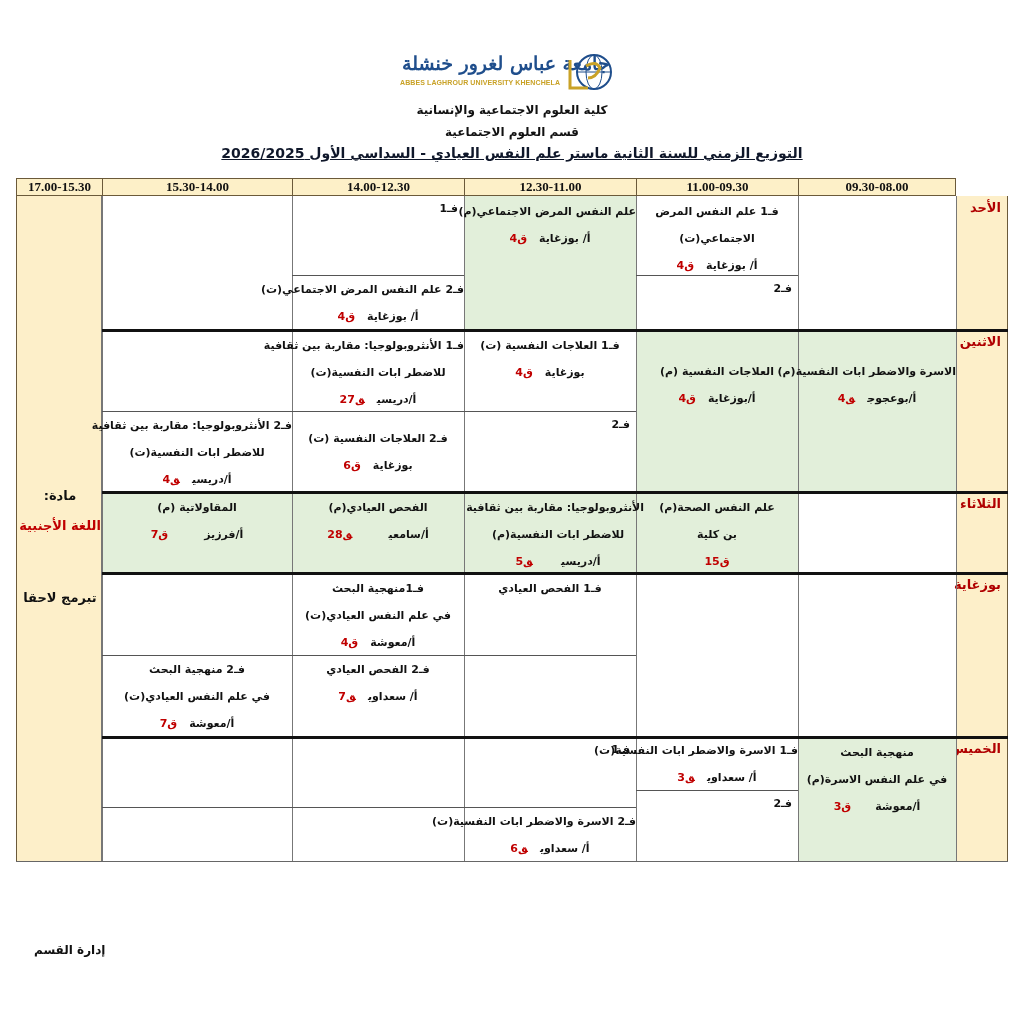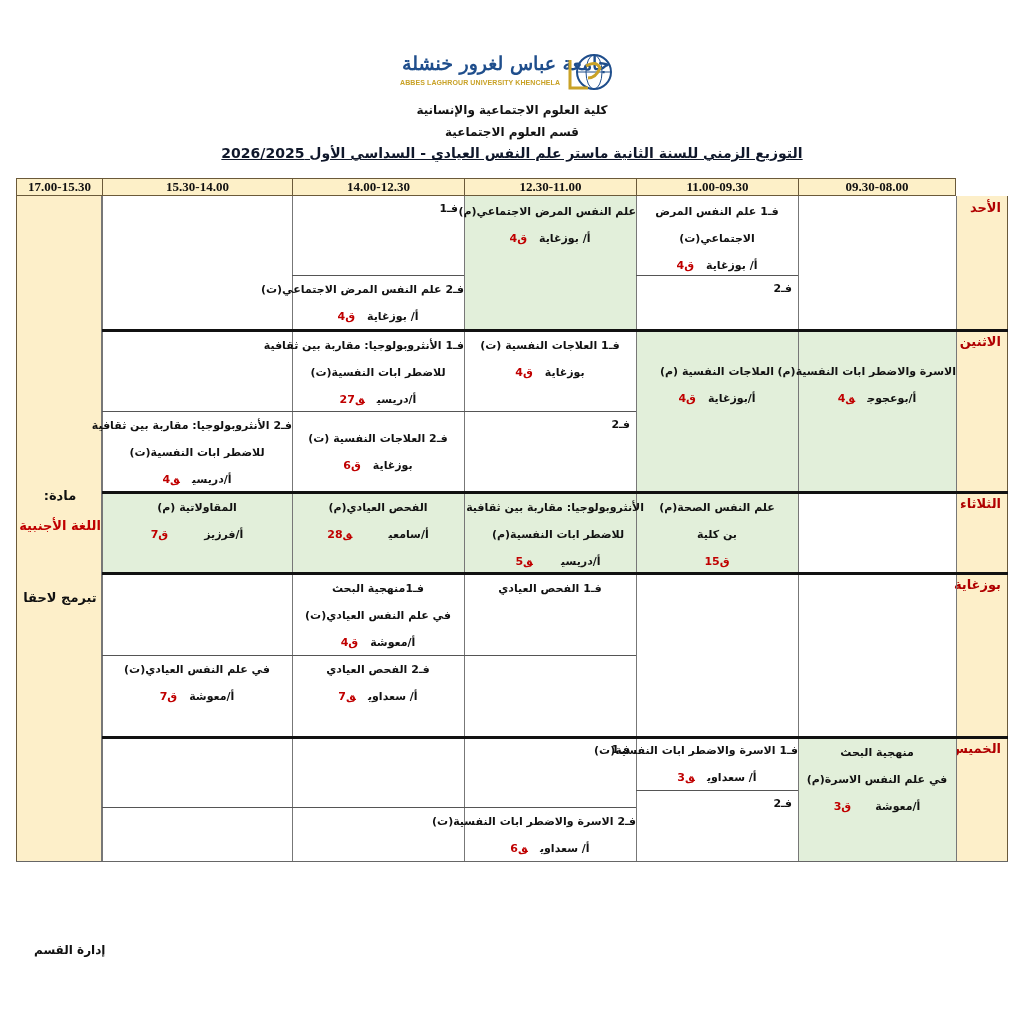--- a/index.html
+++ b/index.html
@@ -185,20 +185,21 @@
 <div class="cell" style="left:292px;top:575px;width:172px;">
   <span class="ln">فـ1منهجية البحث</span>
   <span class="ln">في علم النفس العيادي(ت)</span>
   <span class="ln"><span>أ/معوشة</span><span class="room">ق4</span></span>
 </div>
 <div class="cell" style="left:292px;top:656px;width:172px;">
   <span class="ln">فـ2 الفحص العيادي</span>
   <span class="ln"><span>أ/ سعداوي</span><span class="room">ق7</span></span>
 </div>
 <div class="cell" style="left:102px;top:656px;width:190px;">
+  <span class="ln">فـ2 منهجية البحث</span>
   <span class="ln">في علم النفس العيادي(ت)</span>
   <span class="ln"><span>أ/معوشة</span><span class="room">ق7</span></span>
 </div>
 
 <div class="cell" style="left:798px;top:739px;width:158px;">
   <span class="ln">منهجية البحث</span>
   <span class="ln">في علم النفس الاسرة(م)</span>
   <span class="ln"><span>أ/معوشة</span><span class="room" style="margin-right:24px;">ق3</span></span>
 </div>
 <div class="cell" style="left:636px;top:737px;width:162px;">

